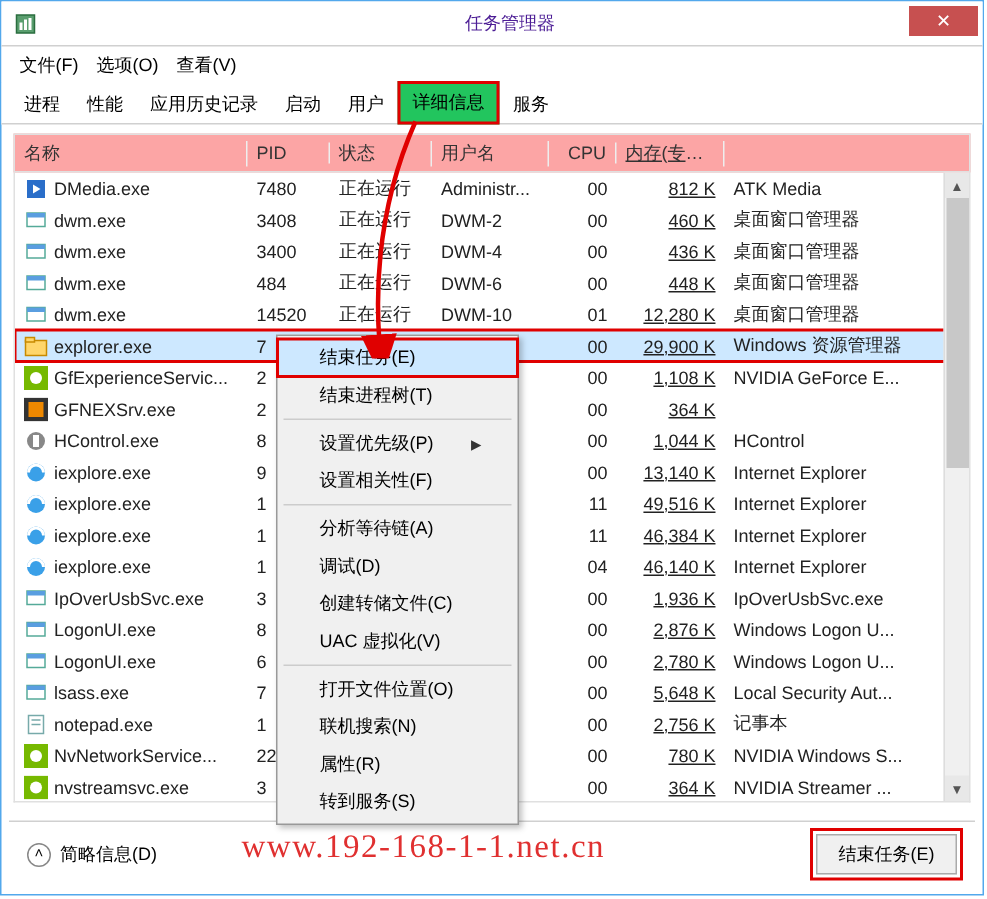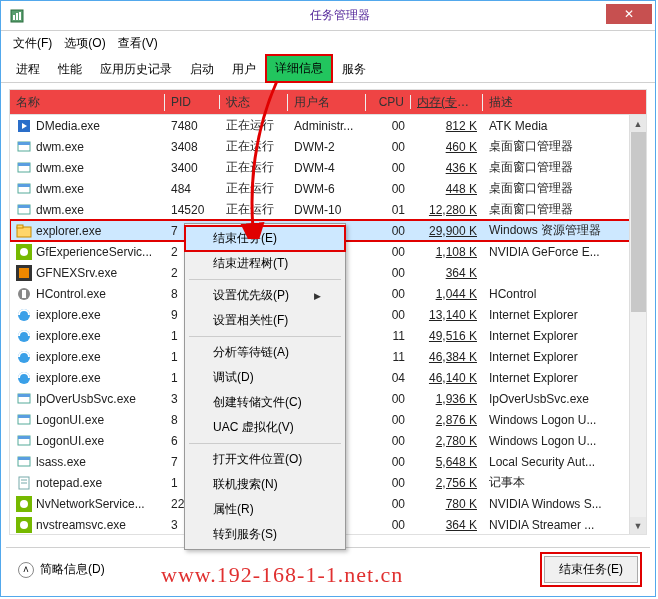--- a/index.html
+++ b/index.html
@@ -7,21 +7,21 @@
   .titlebar { height: 30px; background: #fff; border-bottom: 1px solid #d0d0d0; display: flex; align-items: center; position: relative; }
   .titlebar .icon { width: 16px; height: 16px; margin-left: 8px; }
   .titlebar .title { flex: 1; text-align: center; font-size: 12px; color: #4c1d95; }
   .close-btn { width: 46px; height: 20px; background: #c75050; color: #fff; display: flex; align-items: center; justify-content: center; font-size: 12px; position: absolute; right: 3px; top: 3px; }
   .menubar { height: 24px; background: #fff; display: flex; align-items: center; padding: 0 8px; font-size: 12px; gap: 4px; }
   .menubar span { padding: 2px 4px; }
   .tabbar { height: 28px; background: #fff; display: flex; align-items: flex-end; padding: 0 6px; border-bottom: 1px solid #d0d0d0; font-size: 12px; }
   .tab { padding: 4px 8px; border: 1px solid transparent; border-bottom: none; white-space: nowrap; }
   .tab.active { background: #22c55e; border-color: #d0d0d0; position: relative; top: 1px; }
   .tab.hl { border: 2px solid #e00000; }
-  .header-row { display: flex; height: 26px; align-items: center; border-bottom: 1px solid #e8e8e8; background: #ef4444; font-size: 12px; color: #333; margin: 6px 8px 0 8px; border: 1px solid #e0e0e0; }
+  .header-row { display: flex; height: 26px; align-items: center; border-bottom: 1px solid #e8e8e8; background: #fca5a5; font-size: 12px; color: #333; margin: 6px 8px 0 8px; border: 1px solid #e0e0e0; }
   .col { overflow: hidden; text-overflow: ellipsis; white-space: nowrap; padding: 0 6px; border-right: 1px solid #eee; }
   .c-name { width: 155px; }
   .c-pid { width: 55px; text-align: left; }
   .c-status { width: 68px; }
   .c-user { width: 78px; }
   .c-cpu { width: 45px; text-align: right; }
   .c-mem { width: 72px; text-align: right; text-decoration: underline; }
   .c-desc { width: 140px; border-right: none; }
   .tbody { margin: 0 8px; border: 1px solid #e0e0e0; border-top: none; height: 420px; overflow: hidden; position: relative; }
   .row { display: flex; height: 21px; align-items: center; font-size: 12px; color: #222; }
@@ -34,21 +34,21 @@
   .fewer { display: flex; align-items: center; gap: 6px; font-size: 12px; }
   .circ { width: 16px; height: 16px; border: 1px solid #888; border-radius: 50%; display: flex; align-items: center; justify-content: center; font-size: 10px; }
   .end-task { margin-left: auto; padding: 4px 14px; font-size: 12px; border: 1px solid #aaa; background: #f0f0f0; }
   .end-task.hl { outline: 2px solid #e00000; outline-offset: 2px; }
   .context-menu { position: absolute; left: 183px; top: 222px; width: 162px; background: #f0f0f0; border: 1px solid #999; box-shadow: 2px 2px 4px rgba(0,0,0,0.25); font-size: 12px; padding: 2px 0; z-index: 10; }
   .cm-item { padding: 4px 24px 4px 28px; display: flex; justify-content: space-between; align-items: center; }
   .cm-item.hl { background: #cde8ff; outline: 2px solid #e00000; outline-offset: -1px; }
   .cm-sep { height: 1px; background: #ccc; margin: 3px 4px; }
   .cm-arrow { font-size: 9px; color: #333; }
   .arrow-svg { position: absolute; left: 236px; top: 78px; z-index: 20; pointer-events: none; }
-  .watermark { position: absolute; bottom: 8px; left: 160px; color: #e03030; font-size: 22px; font-family: "Times New Roman", serif; letter-spacing: 1px; z-index: 30; pointer-events: none; }
+  .watermark { position: absolute; bottom: 19px; left: 160px; color: #e03030; font-size: 22px; font-family: "Times New Roman", serif; letter-spacing: 1px; z-index: 30; pointer-events: none; }
   .scrollbar { position: absolute; right: 0; top: 0; bottom: 0; width: 17px; background: #f0f0f0; border-left: 1px solid #ddd; }
   .sb-btn { height: 17px; background: #e8e8e8; display:flex; align-items:center; justify-content:center; font-size:9px; color:#555;}
   .sb-thumb { position: absolute; top: 17px; width: 15px; left: 1px; height: 180px; background: #c8c8c8; }
   .outer-border { border: 1px solid #52a8ec; width:656px; height:597px; position:relative;}
 </style>
 </head>
 <body>
 
 <div class="outer-border">
 <div class="titlebar">
@@ -80,21 +80,20 @@
   <div class="tab">服务</div>
 </div>
 
 <div class="header-row">
   <div class="col c-name">名称</div>
   <div class="col c-pid">PID</div>
   <div class="col c-status">状态</div>
   <div class="col c-user">用户名</div>
   <div class="col c-cpu">CPU</div>
   <div class="col c-mem">内存(专用...</div>
-  <div class="col c-desc">描述</div>
 </div>
 
 <div class="tbody" id="tbody">
   <div class="row">
         <div class="col c-name">
           <span class="picon"><svg width="16" height="16">
               <rect x="2" y="2" width="12" height="12" fill="#2a6ec9"></rect>
               <polygon points="6,5 6,11 11,8" fill="#fff"></polygon>
             </svg></span>
           <span>DMedia.exe</span>

